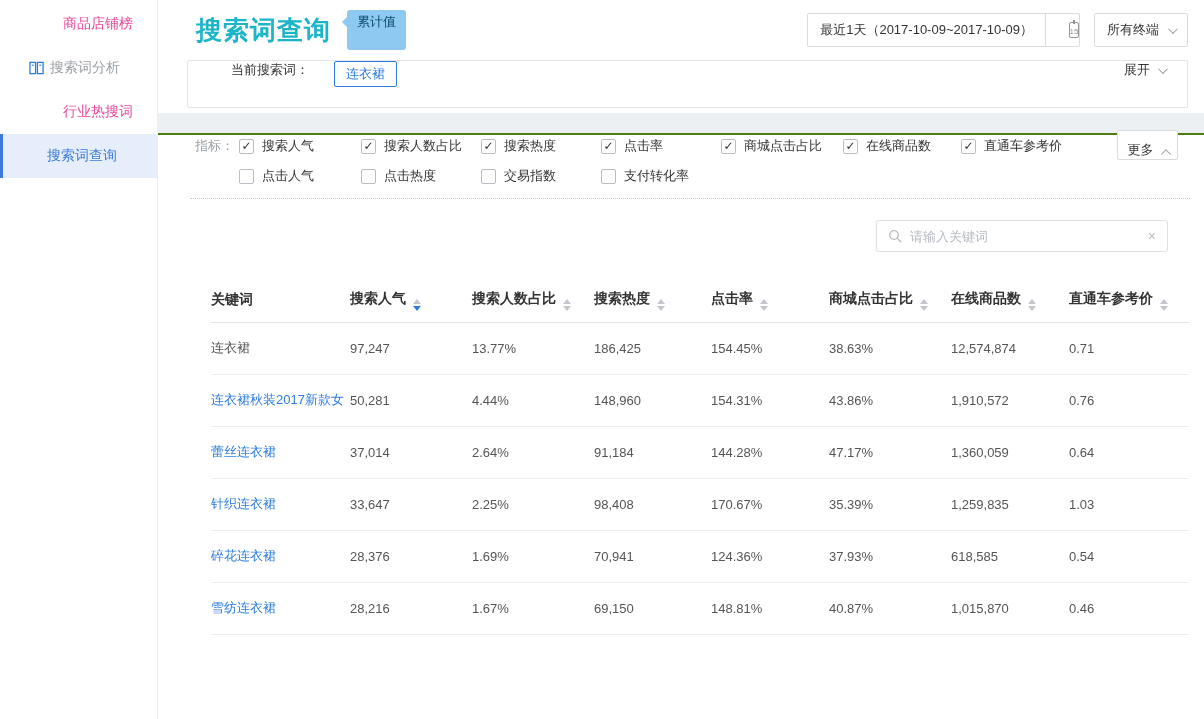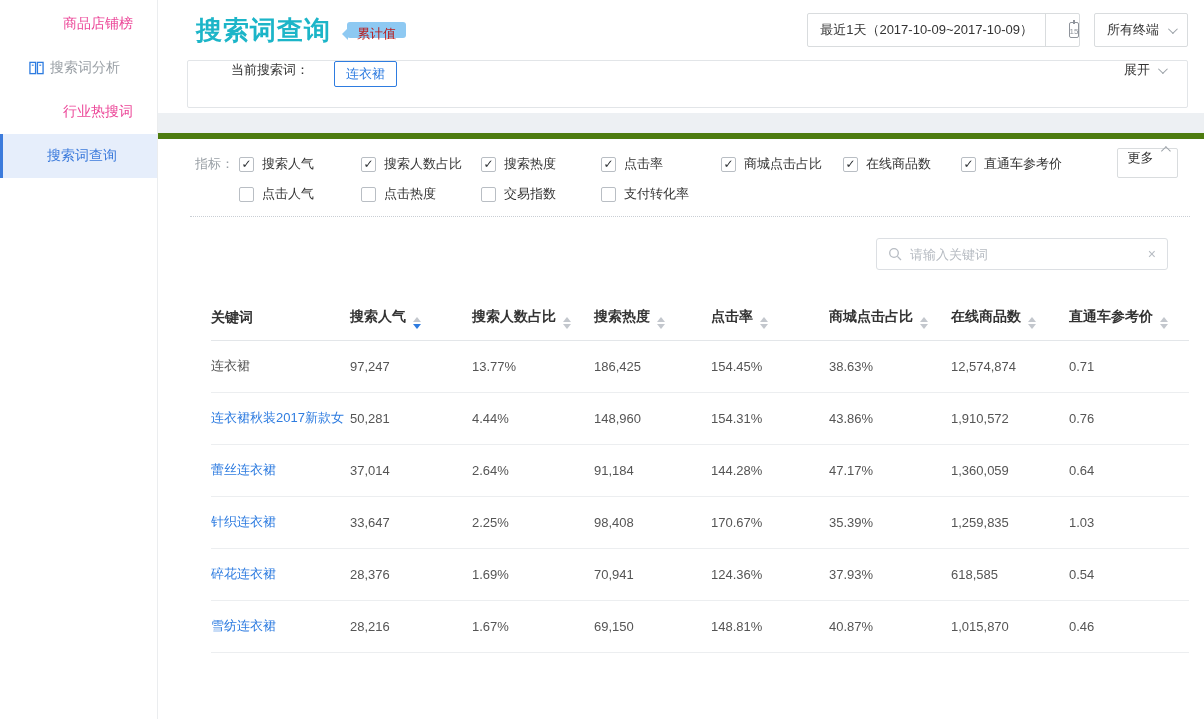--- a/index.html
+++ b/index.html
@@ -12,22 +12,22 @@
   .side-item { height:44px; display:flex; align-items:center; padding-left:63px;
                font-size:14px; color:#ec4899; cursor:pointer; position:relative; }
   .side-item.group { color:#9aa0a6; padding-left:50px; }
   .side-item .menu-icon { position:absolute; left:29px; top:50%; transform:translateY(-50%); display:flex; }
   .side-item.active { background:#e6eefb; color:#3c7bdc; border-left:3px solid #3c7bdc; padding-left:44px; }
 
   
   .main { flex:1; display:flex; flex-direction:column; min-width:0; background:#fff; }
   .header-row { height:60px; display:flex; align-items:center; padding:0 16px 0 38px; }
   .page-title { font-size:26px; font-weight:bold; color:#1cb5c8; letter-spacing:1px; }
-  .badge { margin-left:16px; position:relative; background:#8ec9f2; color:#b91c1c; font-size:13px;
-           height:16px; line-height:24px; padding:0 10px; border-radius:3px; }
+  .badge { margin-left:16px; position:relative; background:#8ec9f2; color:#0c4a6e; font-size:13px;
+           height:40px; line-height:24px; padding:0 10px; border-radius:3px; }
   .badge::before { content:""; position:absolute; left:-11px; top:6px;
                    border:6px solid transparent; border-right:6px solid #8ec9f2; }
   .header-spacer { flex:1; }
   .date-control { display:flex; align-items:stretch; border:1px solid #d9dcde; border-radius:2px; height:34px; background:#fff; }
   .date-text { padding:0 12px; font-size:13px; color:#333; display:flex; align-items:center; white-space:nowrap; }
   .calendar-btn { width:34px; border-left:1px solid #d9dcde; display:flex; align-items:center; justify-content:center; cursor:pointer;padding-left:23px; }
   .cal { width:18px; height:16px; border:1px solid #8f949b; border-radius:2px; position:relative;
          font-size:8px; color:#8f949b; display:flex; align-items:flex-end; justify-content:center; padding-bottom:1px; }
   .cal::before,.cal::after { content:""; position:absolute; top:-3px; width:2px; height:4px; background:#8f949b; }
   .cal::before { left:3px; } .cal::after { right:3px; }
@@ -40,32 +40,32 @@
   .filter-card { margin:0 16px 5px 29px; border:1px solid #e2e5e8; border-radius:2px; height:48px;
                  display:flex; align-items:flex-start; padding:0 22px 0 43px;font-family:Liberation Serif, serif; }
   .filter-label { font-size:13px; color:#333; }
   .keyword-tag { margin-left:25px; border:1px solid #2e7ce0; color:#2e7ce0; border-radius:2px;
                  font-size:13px; height:26px; line-height:24px; padding:0 11px; cursor:pointer; background:#fff; }
   .expand-link { margin-left:auto; font-size:13px; color:#333; display:flex; align-items:center; gap:8px; cursor:pointer; }
 
   .gray-band { height:20px; background:#edf0f3; }
 
   
-  .content-card { flex:1; background:#fff; border-top:6px solid #4d7c0f; padding-top:14px; }
+  .content-card { flex:1; background:#fff; border-top:2px solid #4d7c0f; }
   .metrics { position:relative; padding-left:37px; }
   .metrics-row { display:flex; align-items:center; height:22px; margin-bottom:8px; }
   .metrics-label { width:44px; font-size:13px; color:#9aa0a6; }
   .metrics-row.row2 { padding-left:44px; }
   .metric-item { display:flex; align-items:center; gap:8px; font-size:13px; color:#333; cursor:pointer; }
   .mw0{width:122px}.mw1{width:120px}.mw2{width:120px}.mw3{width:120px}.mw4{width:122px}.mw5{width:118px}
   .checkbox { width:15px; height:15px; border:1px solid #b9bec4; border-radius:2px; background:#fff;
               display:flex; align-items:center; justify-content:center; flex:0 0 15px; }
   .checkbox.checked::after { content:"✓"; font-size:12px; font-weight:bold; color:#2b2f33; line-height:1; }
   .more-btn { position:absolute; right:26px; top:-5px; width:61px; height:30px; border:1px solid #d9dcde;
-              border-radius:2px; display:flex; align-items:flex-start; justify-content:center; gap:7px;
+              border-radius:2px; display:flex; align-items:flex-end; justify-content:center; gap:7px;
               font-size:13px; color:#333; background:#fff; cursor:pointer; }
   .dotted-divider { margin:11px 14px 0 32px; border-top:1px dotted #c9ced4; }
 
   .search-row { display:flex; justify-content:flex-end; padding:21px 36px 0 0; }
   .search-box { width:292px; height:32px; border:1px solid #dcdfe3; border-radius:3px;
                 display:flex; align-items:center; padding:0 11px; gap:8px; background:#fff; }
   .search-box input { border:none; outline:none; flex:1; font-size:13px; color:#333; font-family:inherit; background:transparent; }
   .search-box input::placeholder { color:#b6bbc2; }
   .clear-x { color:#b6bbc2; font-size:14px; cursor:pointer; line-height:1; }
 

